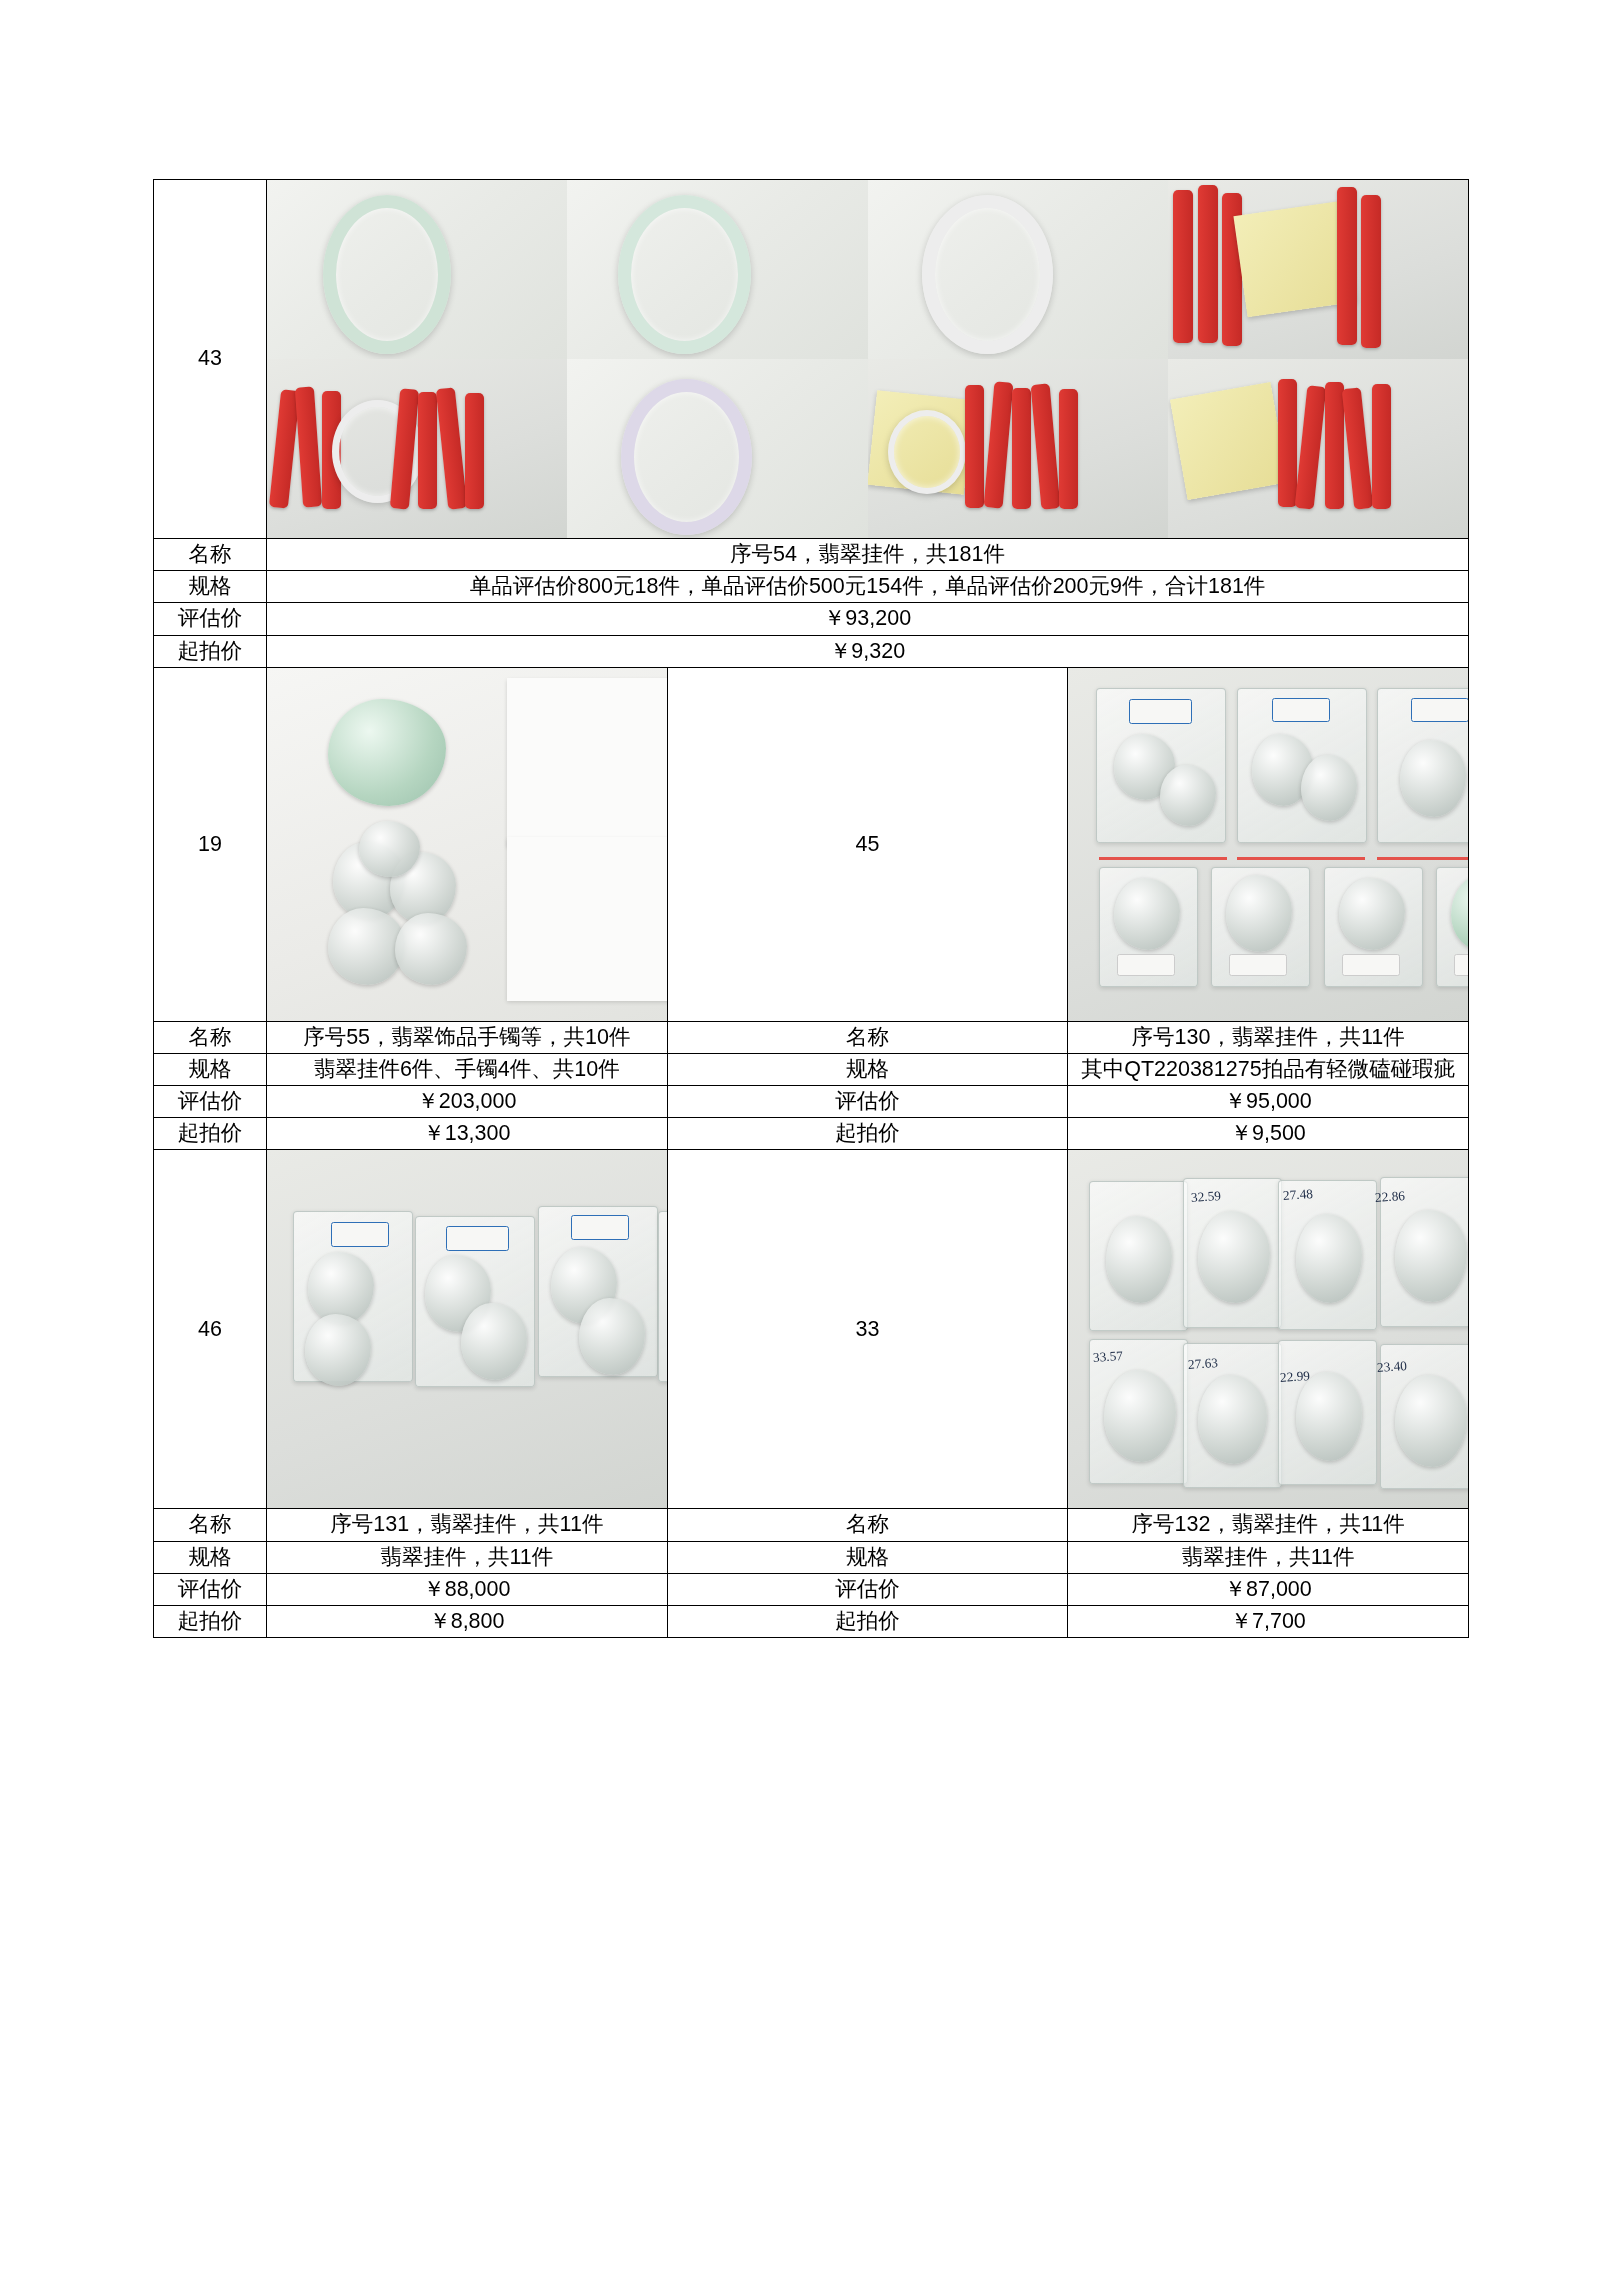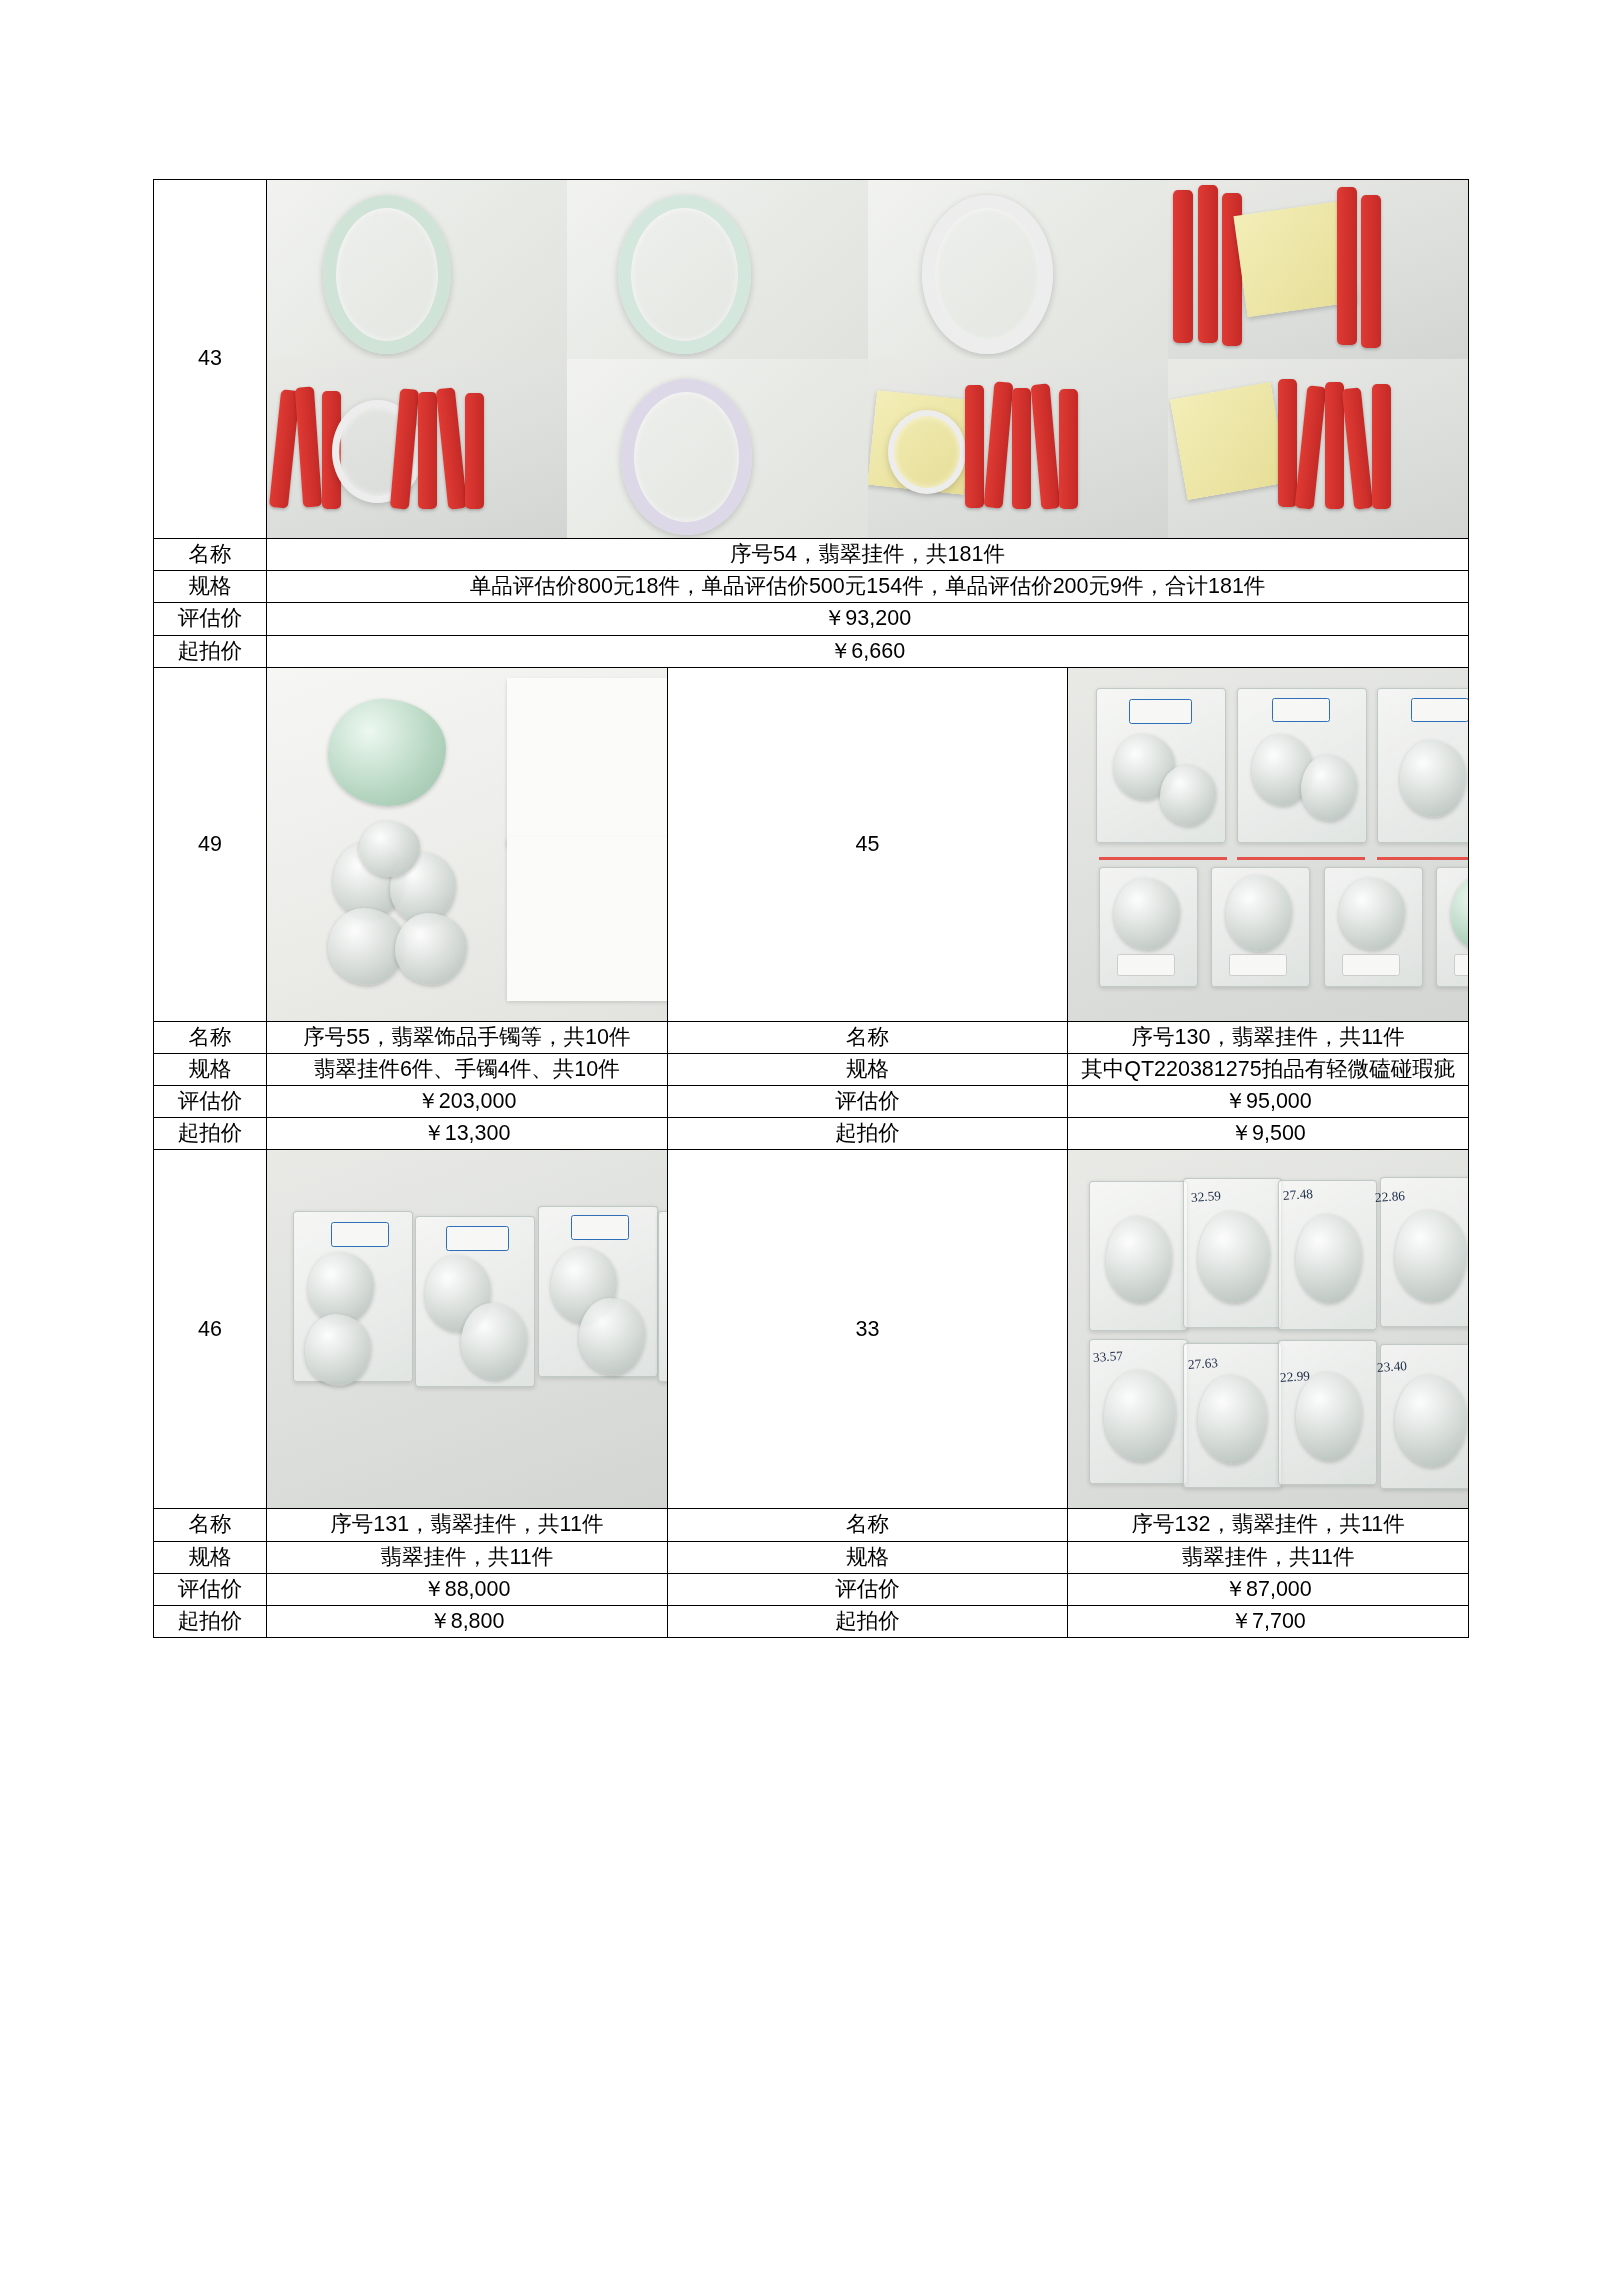--- a/index.html
+++ b/index.html
@@ -202,25 +202,25 @@
     <tr>
       <td class="label-cell">规格</td>
       <td class="text-cell text-left" colspan="3">单品评估价800元18件，单品评估价500元154件，单品评估价200元9件，合计181件</td>
     </tr>
     <tr>
       <td class="label-cell">评估价</td>
       <td class="text-cell" colspan="3">￥93,200</td>
     </tr>
     <tr>
       <td class="label-cell">起拍价</td>
-      <td class="text-cell" colspan="3">￥6,660</td>
-    </tr>
-
-    <tr>
-      <td class="idx-cell">49</td>
+      <td class="text-cell" colspan="3">￥9,320</td>
+    </tr>
+
+    <tr>
+      <td class="idx-cell">19</td>
       <td class="photo-cell" style="height:353px;">
         <div class="photo-grid g1">
           <div class="ph bg-paper">
             <div class="white-card" style="left:240px;top:10.2px;width:169px;height:169px;"></div>
             <div class="white-card" style="left:240px;top:169px;width:169px;height:164px;"></div>
             <div class="jade-pend greenish" style="left:61px;top:31px;width:118px;height:107px;"></div>
             <div class="jade-pend" style="left:66px;top:174px;width:72px;height:77px;"></div>
             <div class="jade-pend" style="left:123px;top:184px;width:66px;height:72px;"></div>
             <div class="jade-pend" style="left:61px;top:240px;width:77px;height:77px;"></div>
             <div class="jade-pend" style="left:128px;top:245px;width:72px;height:72px;"></div>

